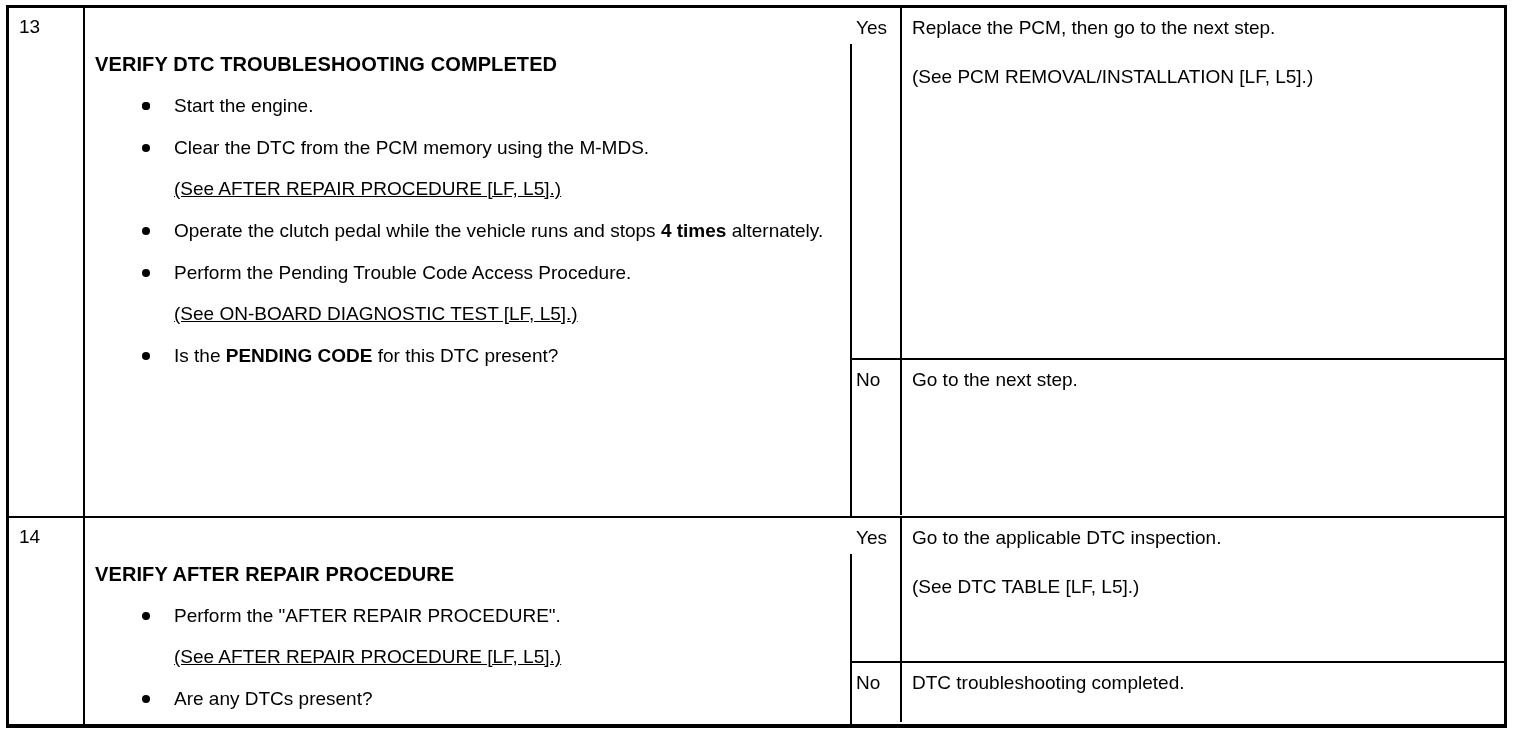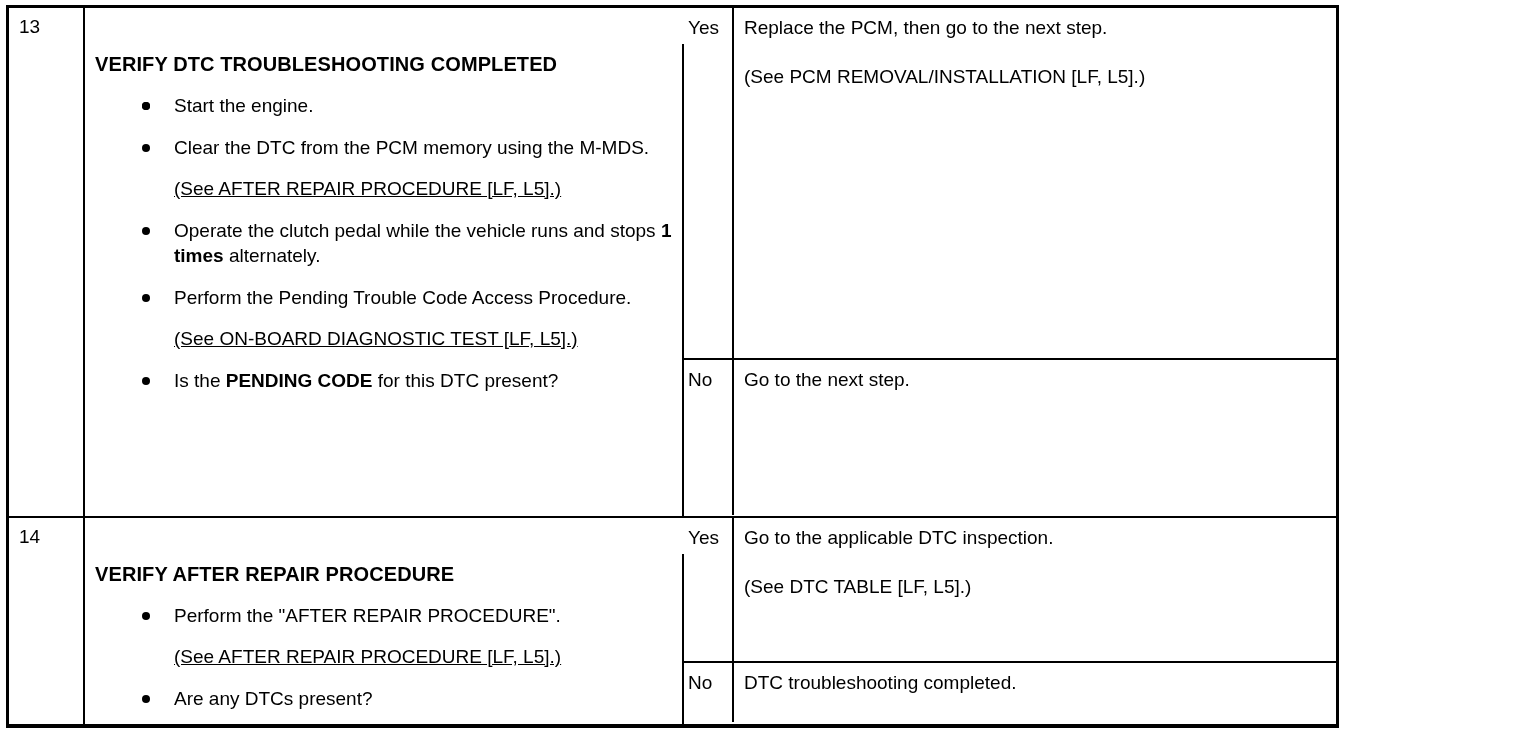--- a/index.html
+++ b/index.html
@@ -21,21 +21,21 @@
     width: 1520px;
     height: 732px;
     background: #ffffff;
   }
 
   
   .dtc-table {
     position: absolute;
     left: 6px;
     top: 5px;
-    width: 1333px;
+    width: 1501px;
     height: 723px;
     border: 3px solid #000000;
     border-bottom-width: 4px;
     box-sizing: border-box;
     background: #ffffff;
     display: flex;
     flex-direction: column;
   }
 
   .step-row {
@@ -163,21 +163,21 @@
             <span class="dot"></span>
             <span>Start the engine.</span>
           </li>
           <li>
             <span class="dot"></span>
             <span>Clear the DTC from the PCM memory using the M-MDS.</span>
             <span class="note">(See AFTER REPAIR PROCEDURE [LF, L5].)</span>
           </li>
           <li>
             <span class="dot"></span>
-            <span>Operate the clutch pedal while the vehicle runs and stops </span><b>1 times</b><span> alternately.</span>
+            <span>Operate the clutch pedal while the vehicle runs and stops </span><b>4 times</b><span> alternately.</span>
           </li>
           <li>
             <span class="dot"></span>
             <span>Perform the Pending Trouble Code Access Procedure.</span>
             <span class="note">(See ON-BOARD DIAGNOSTIC TEST [LF, L5].)</span>
           </li>
           <li>
             <span class="dot"></span>
             <span>Is the </span><b>PENDING CODE</b><span> for this DTC present?</span>
           </li>

